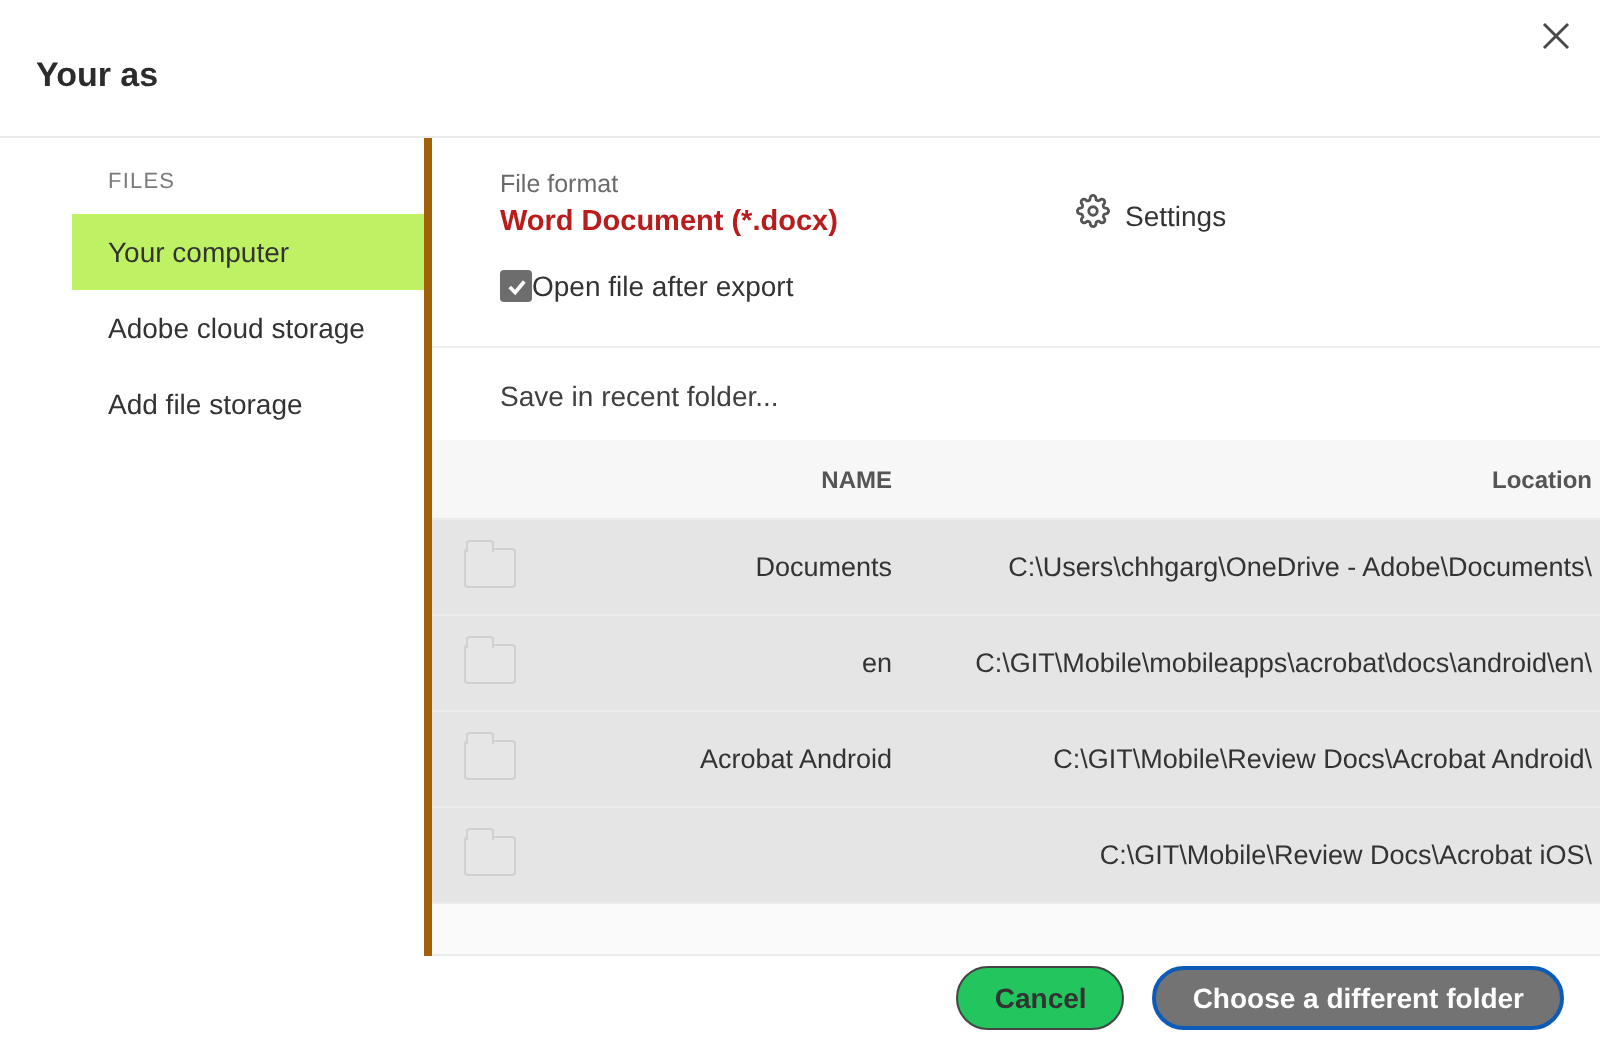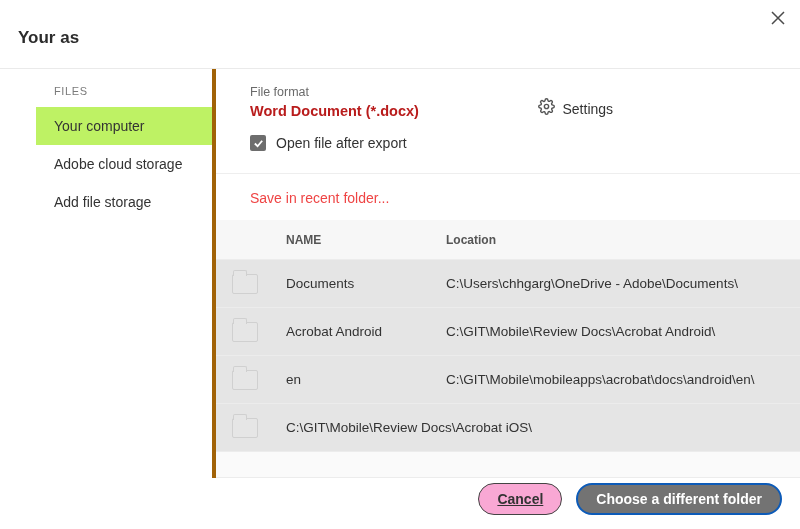--- a/index.html
+++ b/index.html
@@ -58,53 +58,54 @@
   .ff-label { font-size:12.5px; color:#6a6a6a; margin-bottom:4px; }
   .ff-value { font-size:14.5px; font-weight:600; color:#b91c1c; }
   .settings-col {
     flex:1; display:flex; align-items:center; gap:8px;
     padding-top:2px;
     cursor:pointer;
   }
   .settings-col .gear { color:#555; }
   .settings-col .lbl { font-size:14px; color:#333; }
   .open-after {
-    display:flex; align-items:center; gap:10px;
+    display:flex; align-items:center; 
     padding:10px 0 22px 34px;
     font-size:14px; color:#333;
   }
   .chk {
     width:16px; height:16px; border-radius:2px;
     background:#6d6d6d; display:flex; align-items:center; justify-content:center;
     color:#fff;
   }
   .recent-label {
     padding:16px 0 14px 34px;
-    font-size:14px; color:#ef4444;
+    font-size:14px; color:#404040;
     border-top:1px solid #eee;
   }
   .table {
     width:100%;
   }
   .thead, .trow {
     display:flex; align-items:center;
     border-bottom:1px solid #ececec;
     padding-left:16px;
+    text-align:right;
   }
   .thead {
     background:#f7f7f7; height:40px;
     font-size:12px; font-weight:700; color:#555;
   }
   .trow {
     height:48px; background:#e5e5e5; cursor:pointer;
     font-size:13.5px; color:#333;
   }
   .col-icon { width:54px; display:flex; align-items:center; justify-content:flex-start; }
   .col-name { width:160px; }
-  .col-loc  { flex:1; padding-right:24px; }
+  .col-loc  { flex:1; padding-right:4px; }
   .folder-ic {
     width:26px; height:20px; border-radius:2px;
     background:#e6e6e6; position:relative;
     border:1px solid #d0d0d0;
   }
   .folder-ic::before {
     content:""; position:absolute; top:-5px; left:0;
     width:12px; height:5px; background:#e6e6e6;
     border:1px solid #d0d0d0; border-bottom:none;
     border-radius:2px 2px 0 0;
@@ -115,23 +116,22 @@
     display:flex; gap:14px;
   }
   .btn {
     height:32px; border-radius:16px;
     font-size:14px; font-weight:600;
     padding:0 18px;
     display:flex; align-items:center;
     cursor:pointer;
   }
   .btn-outline {
-    background:#f9a8d4; color:#333;
+    background:#22c55e; color:#333;
     border:1.5px solid #444;
-    text-decoration:underline;
   }
   .btn-primary {
     background:#737373; color:#fff;
     border:2px solid #0d5bb8;
   }
 </style>
 </head>
 <body>
 
 <div class="close-x">
@@ -197,29 +197,29 @@
         <div class="col-icon">
             <div class="folder-ic"></div>
           </div>
         <div class="col-name">Documents</div>
         <div class="col-loc">C:\Users\chhgarg\OneDrive - Adobe\Documents\</div>
       </div>
       <div class="trow">
         <div class="col-icon">
             <div class="folder-ic"></div>
           </div>
+        <div class="col-name">en</div>
+        <div class="col-loc">C:\GIT\Mobile\mobileapps\acrobat\docs\android\en\</div>
+      </div>
+      <div class="trow">
+        <div class="col-icon">
+            <div class="folder-ic"></div>
+          </div>
         <div class="col-name">Acrobat Android</div>
         <div class="col-loc">C:\GIT\Mobile\Review Docs\Acrobat Android\</div>
-      </div>
-      <div class="trow">
-        <div class="col-icon">
-            <div class="folder-ic"></div>
-          </div>
-        <div class="col-name">en</div>
-        <div class="col-loc">C:\GIT\Mobile\mobileapps\acrobat\docs\android\en\</div>
       </div>
       <div class="trow">
         <div class="col-icon">
             <div class="folder-ic"></div>
           </div>
         <div class="col-loc">C:\GIT\Mobile\Review Docs\Acrobat iOS\</div>
       </div>
       <div class="empty-row"></div>
     </div>
 

